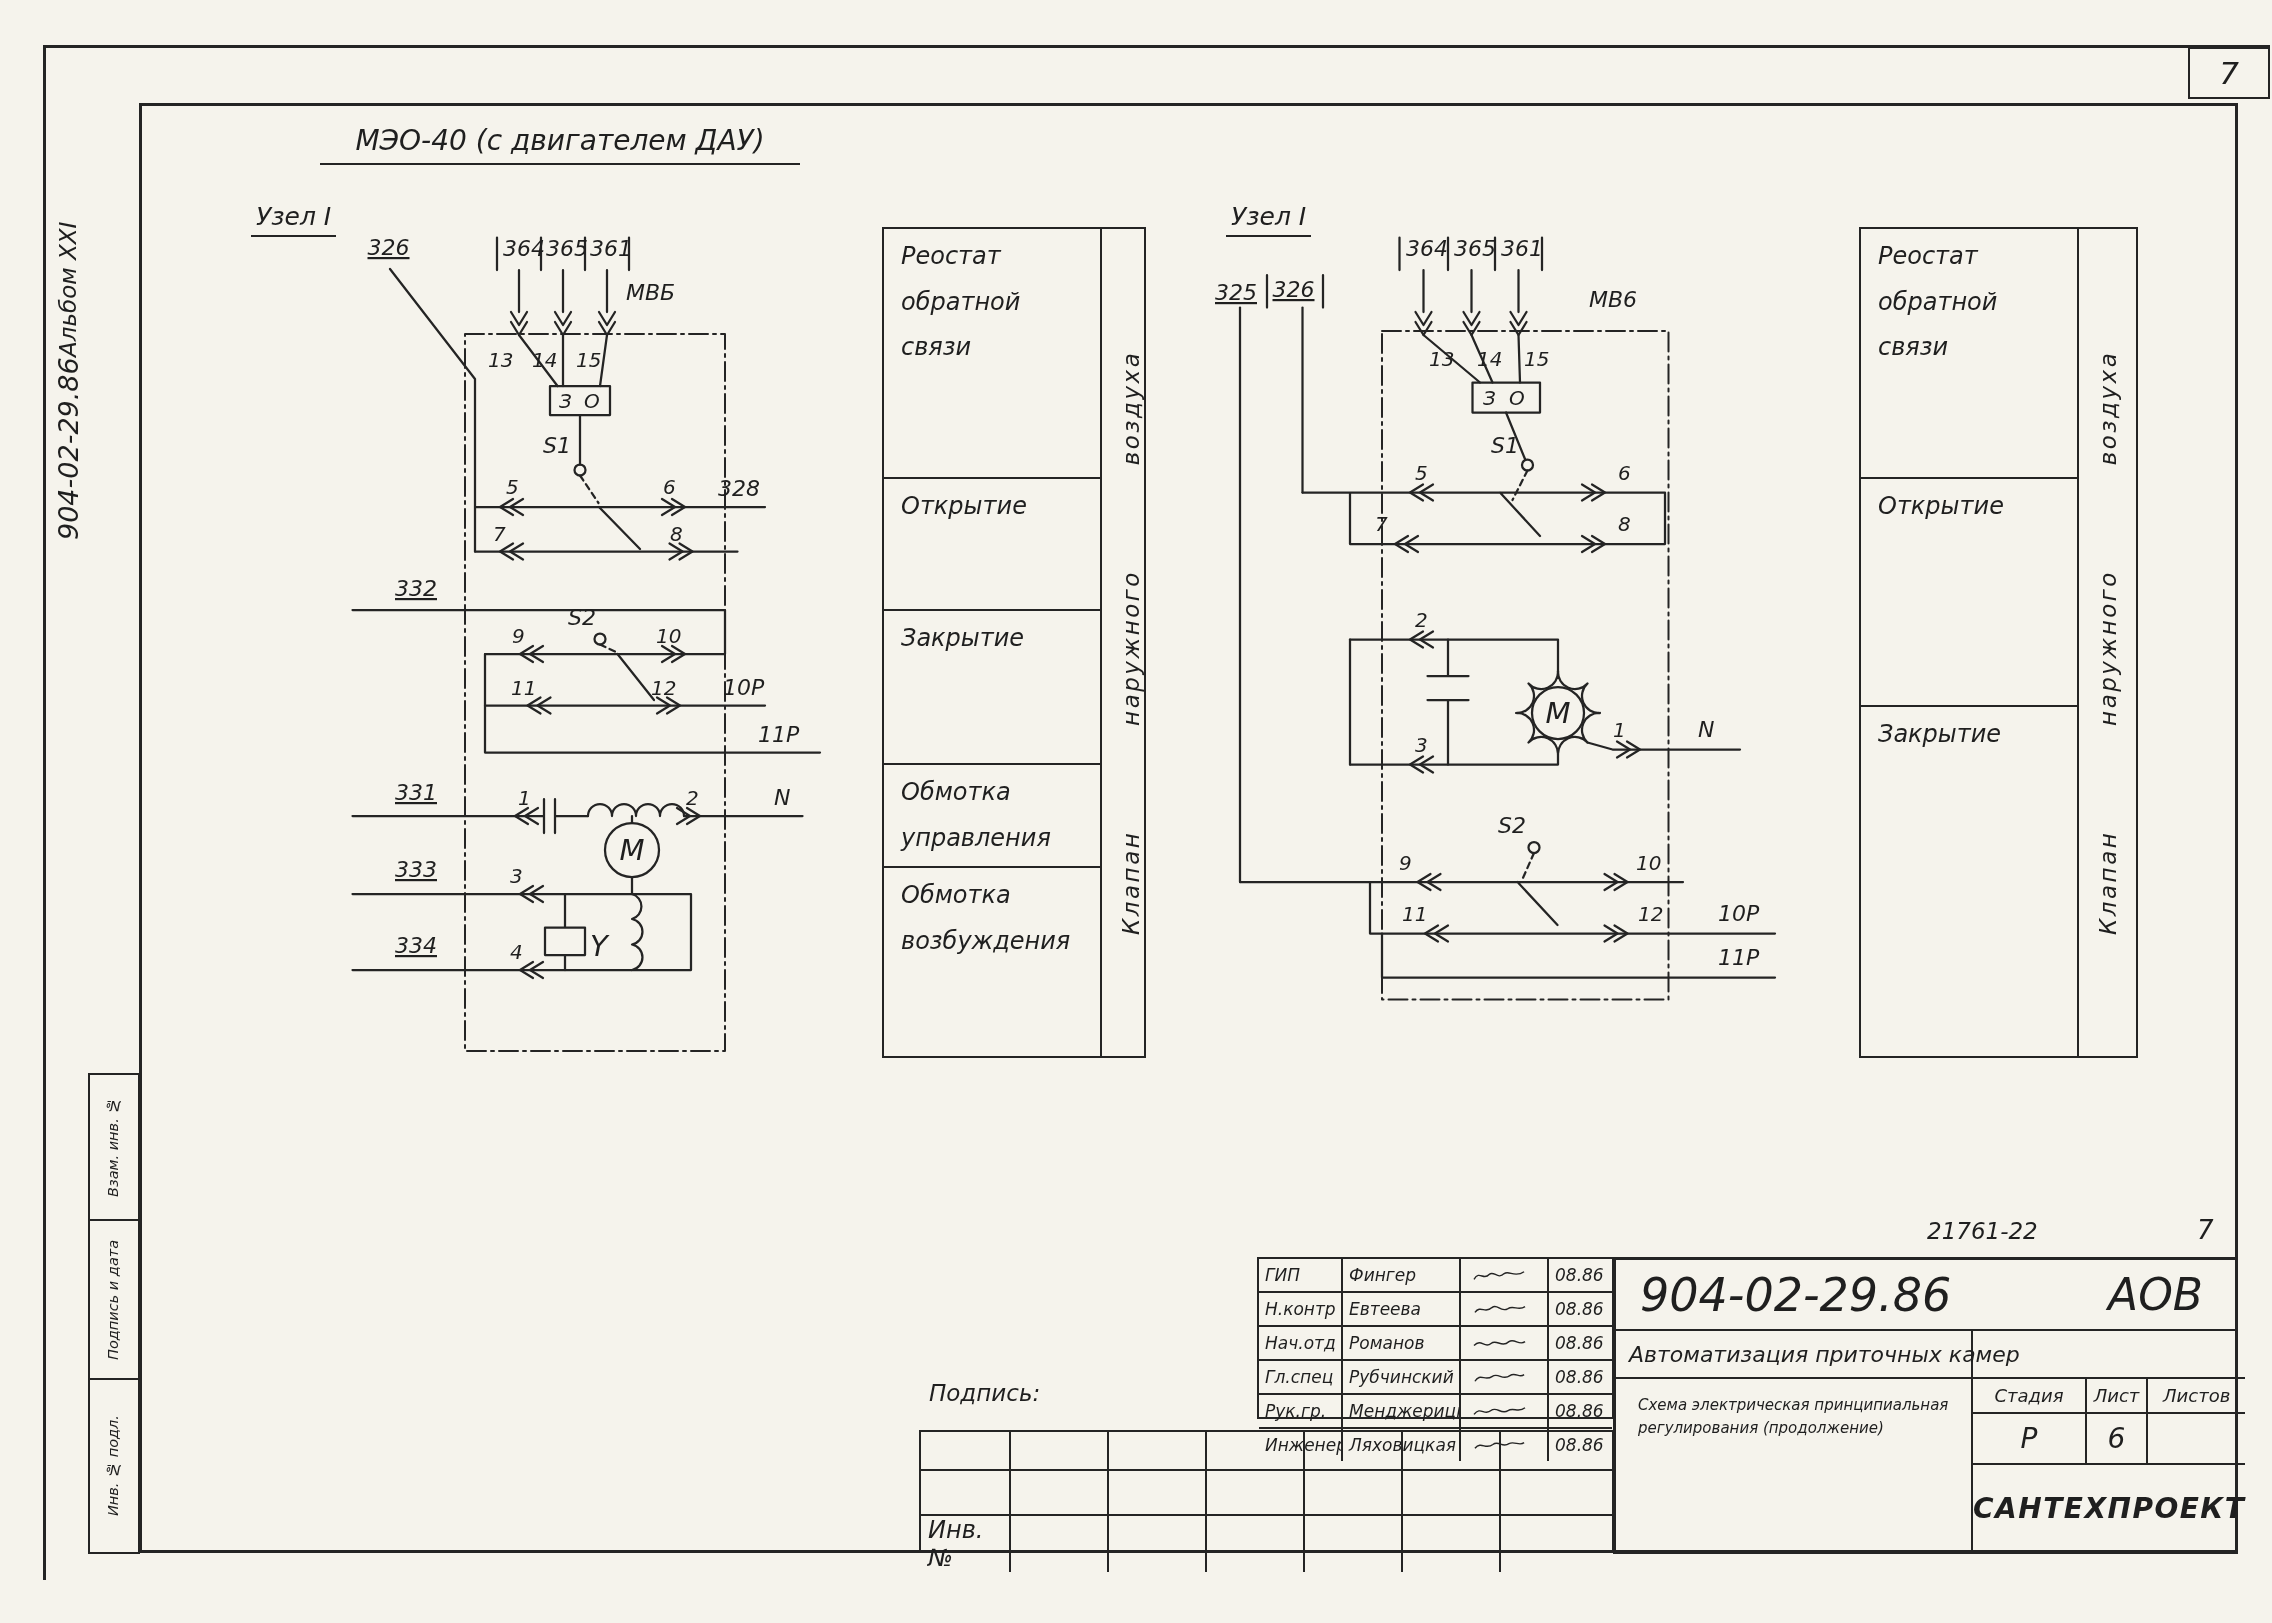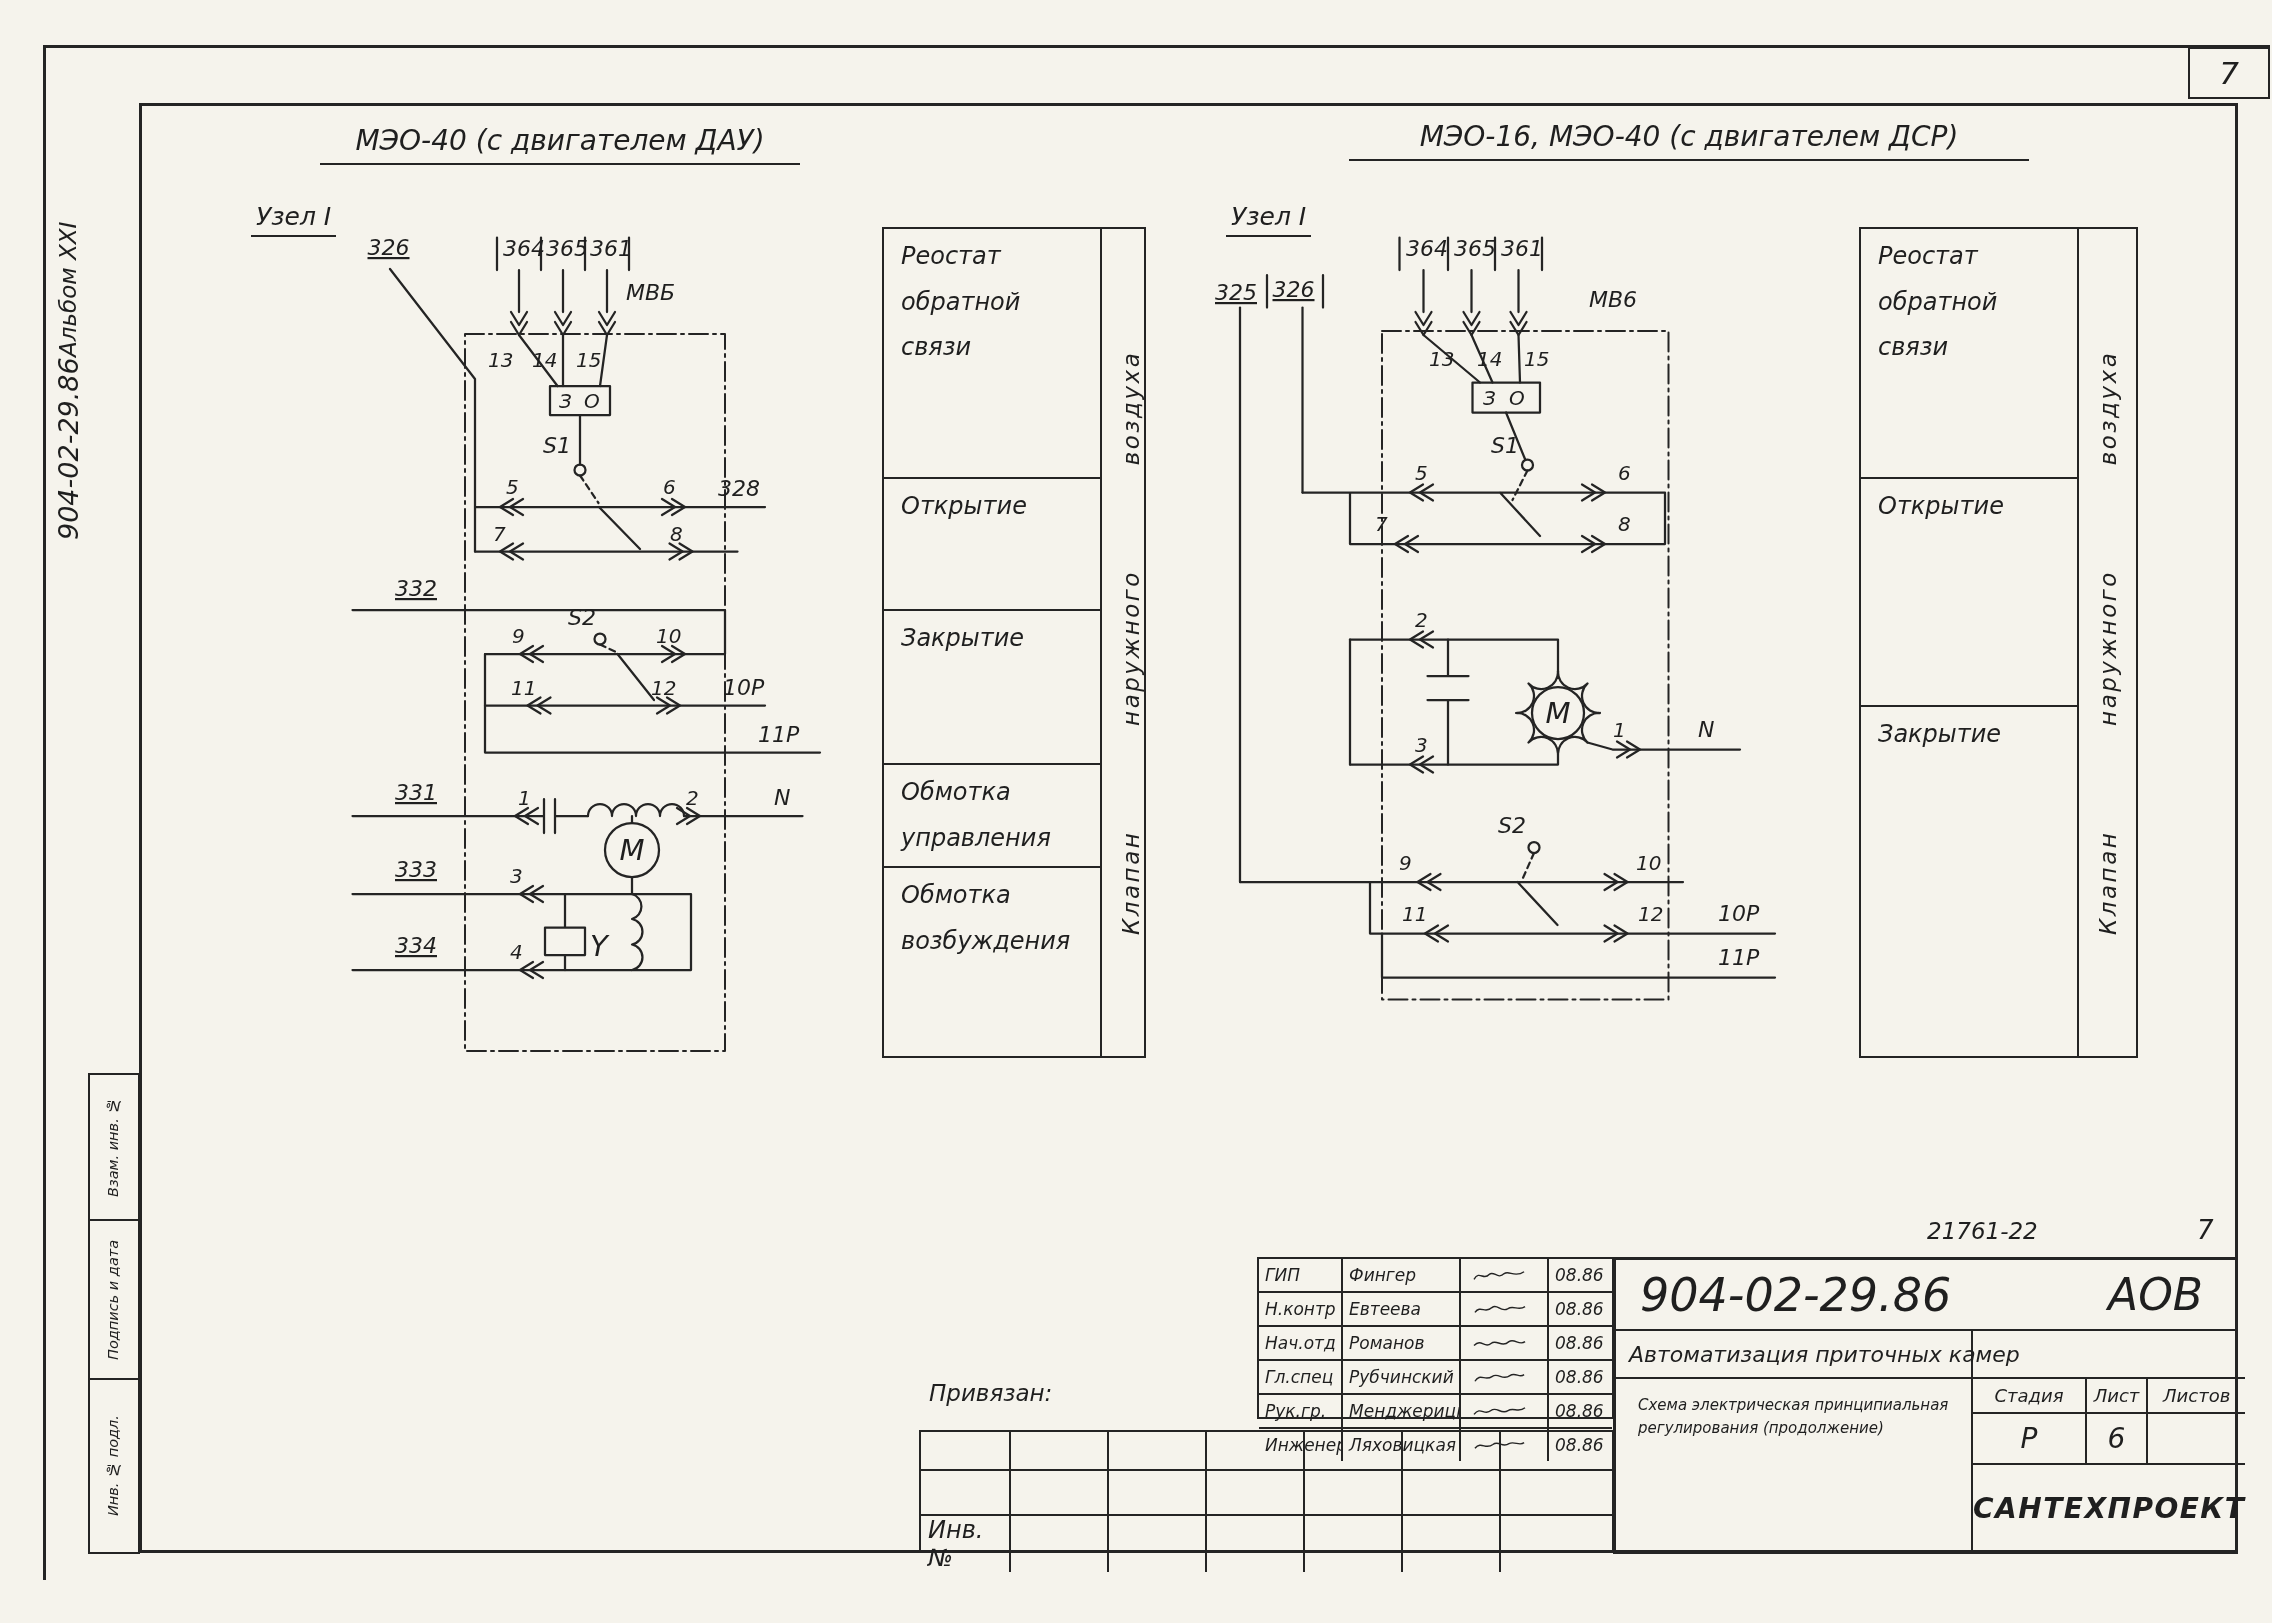--- a/index.html
+++ b/index.html
@@ -230,21 +230,20 @@
         </div>
       <div class="ft-row" style="height:117px">
           <span>Обмотка возбуждения</span>
         </div>
     </div>
     <div class="ft-side">
       <span>Клапан наружного воздуха</span>
     </div>
   </div>
 
-  <div class="dg-title" style="left:1349px;top:120px;width:680px">МЭО-16, МЭО-40 (с двигателем ДСР)</div>
   <div class="node" style="left:1226px;top:202px">Узел I</div>
 
   <svg class="schem" style="left:1200px;top:200px" width="625" height="900" viewBox="0 0 1250 1800">
     <g>
       <path class="wire thin dashdot" d="M364,262 H937 V1599 H364 Z"></path>
     </g>
     <g>
 
       <path class="wire" d="M134,150 V215 M246,150 V215"></path>
       <path class="wire" d="M80,215 V1364"></path>
@@ -416,21 +415,21 @@
         <div class="tb-stage-vals">
           <div>Р</div>
           <div>6</div>
           <div></div>
         </div>
         <div class="tb-org">САНТЕХПРОЕКТ</div>
       </div>
     </div>
   </div>
 
-  <div class="bind-label">Привязан:</div>
+  <div class="bind-label">Подпись:</div>
   <div class="bind-table">
     <div class="bc"></div>
     <div class="bc"></div>
     <div class="bc"></div>
     <div class="bc"></div>
     <div class="bc"></div>
     <div class="bc"></div>
     <div class="bc lastcol"></div>
 
     <div class="bc"></div>

